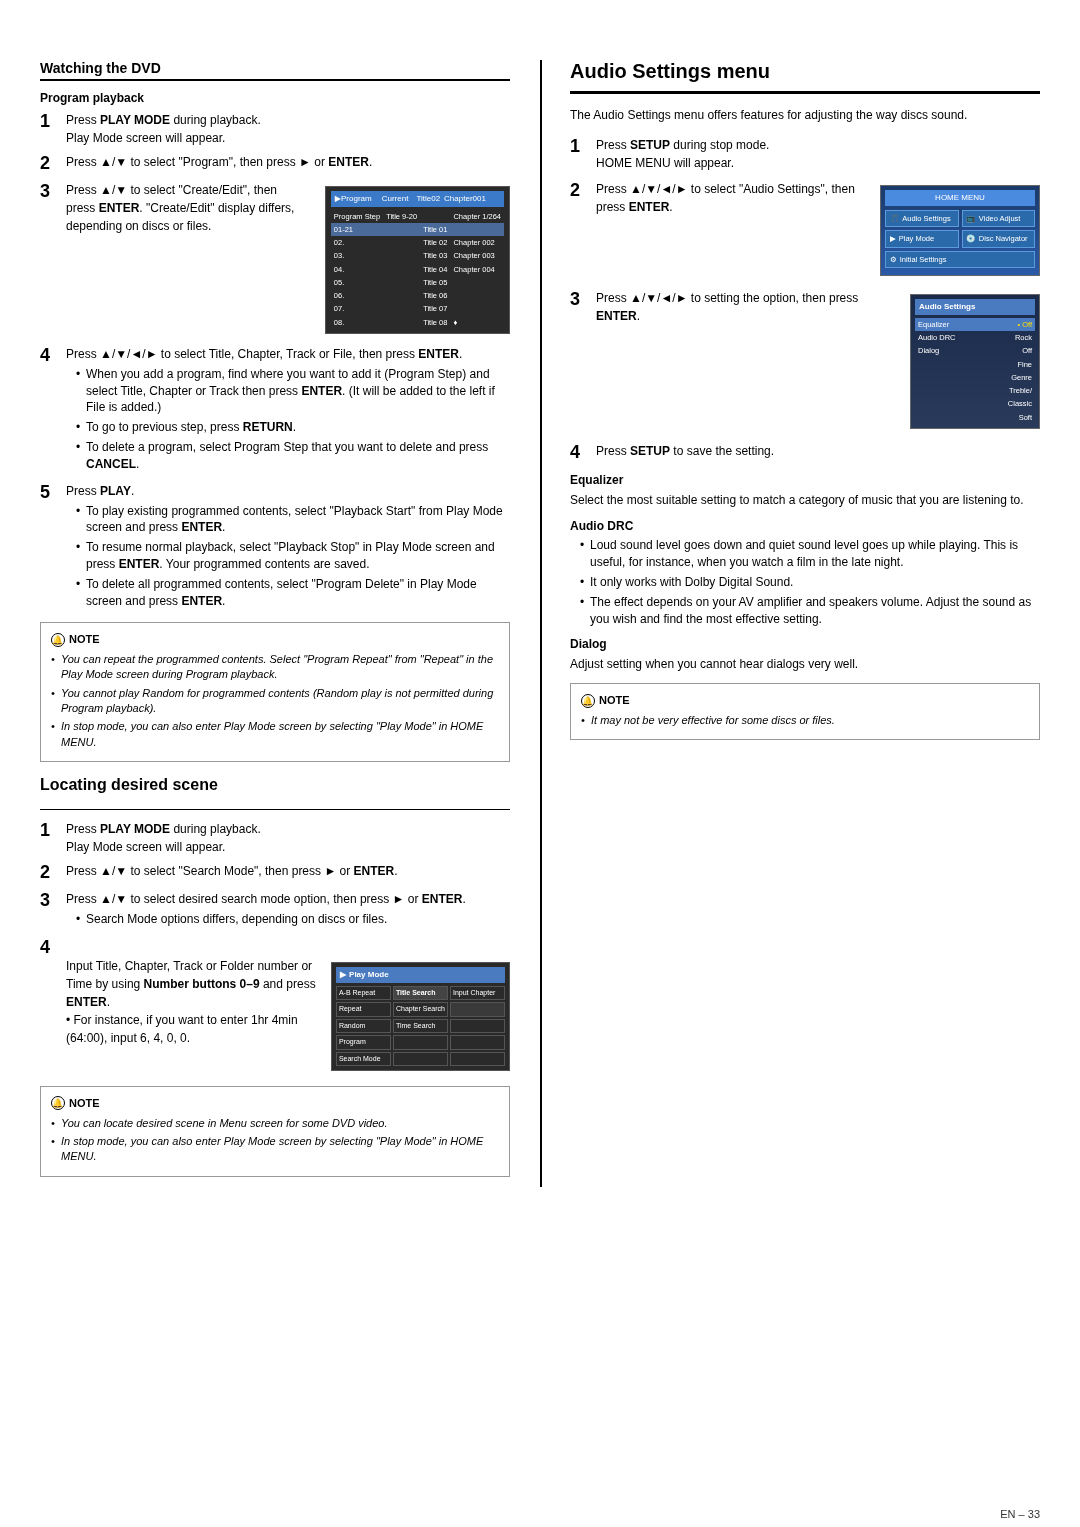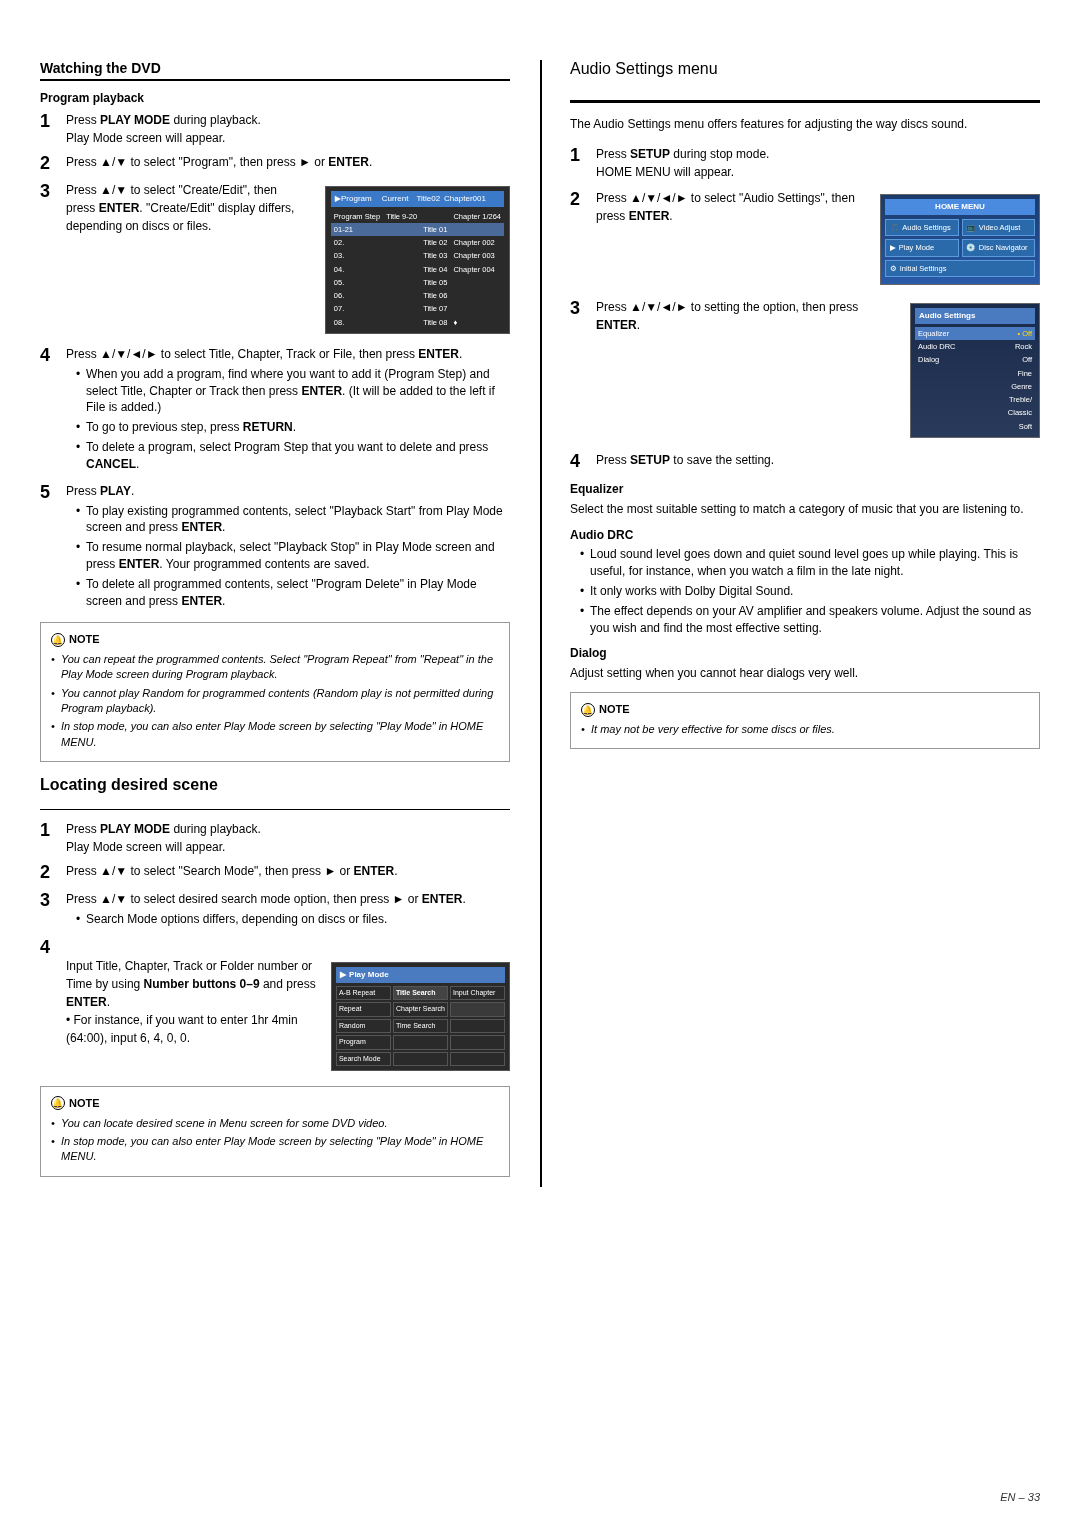--- a/index.html
+++ b/index.html
@@ -34,24 +34,24 @@
       padding-bottom: 3px;
       margin-bottom: 8px;
     }
     .subsection-title {
       font-size: 12px;
       font-weight: bold;
       margin-bottom: 6px;
       margin-top: 10px;
     }
     .audio-settings-title {
-      font-size: 16px;
-      font-weight: normal;
+      font-size: 20px;
+      font-weight: bold;
       border-bottom: 3px solid #000;
-      padding-bottom: 22px;
+      padding-bottom: 8px;
       margin-bottom: 12px;
     }
     .step-container {
       display: flex;
       flex-direction: row;
       margin-bottom: 6px;
       align-items: flex-start;
     }
     .step-number {
       font-size: 18px;
@@ -148,21 +148,21 @@
       margin: 5px 0 5px 0;
       float: right;
       margin-left: 10px;
     }
     .home-menu-title {
       background: #4a8adf;
       text-align: center;
       font-size: 8px;
       padding: 2px;
       margin-bottom: 4px;
-      font-weight: bold;
+      font-weight: normal;
     }
     .home-menu-grid {
       display: grid;
       grid-template-columns: 1fr 1fr;
       gap: 3px;
       margin-bottom: 3px;
     }
     .home-menu-item {
       background: #2a6aaa;
       border: 1px solid #5a9adf;
@@ -241,25 +241,24 @@
     .locating-title {
       font-size: 16px;
       font-weight: bold;
       border-bottom: 1.5px solid #000;
       padding-bottom: 15px;
       margin-bottom: 10px;
       margin-top: 14px;
     }
     .page-footer {
       position: absolute;
-      bottom: 24px;
+      bottom: 7px;
       right: 40px;
       font-size: 11px;
       color: #333;
-      font-style: italic;
     }
     .right-step-container {
       display: flex;
       flex-direction: row;
       margin-bottom: 8px;
       align-items: flex-start;
     }
     .right-step-number {
       font-size: 18px;
       font-weight: bold;

